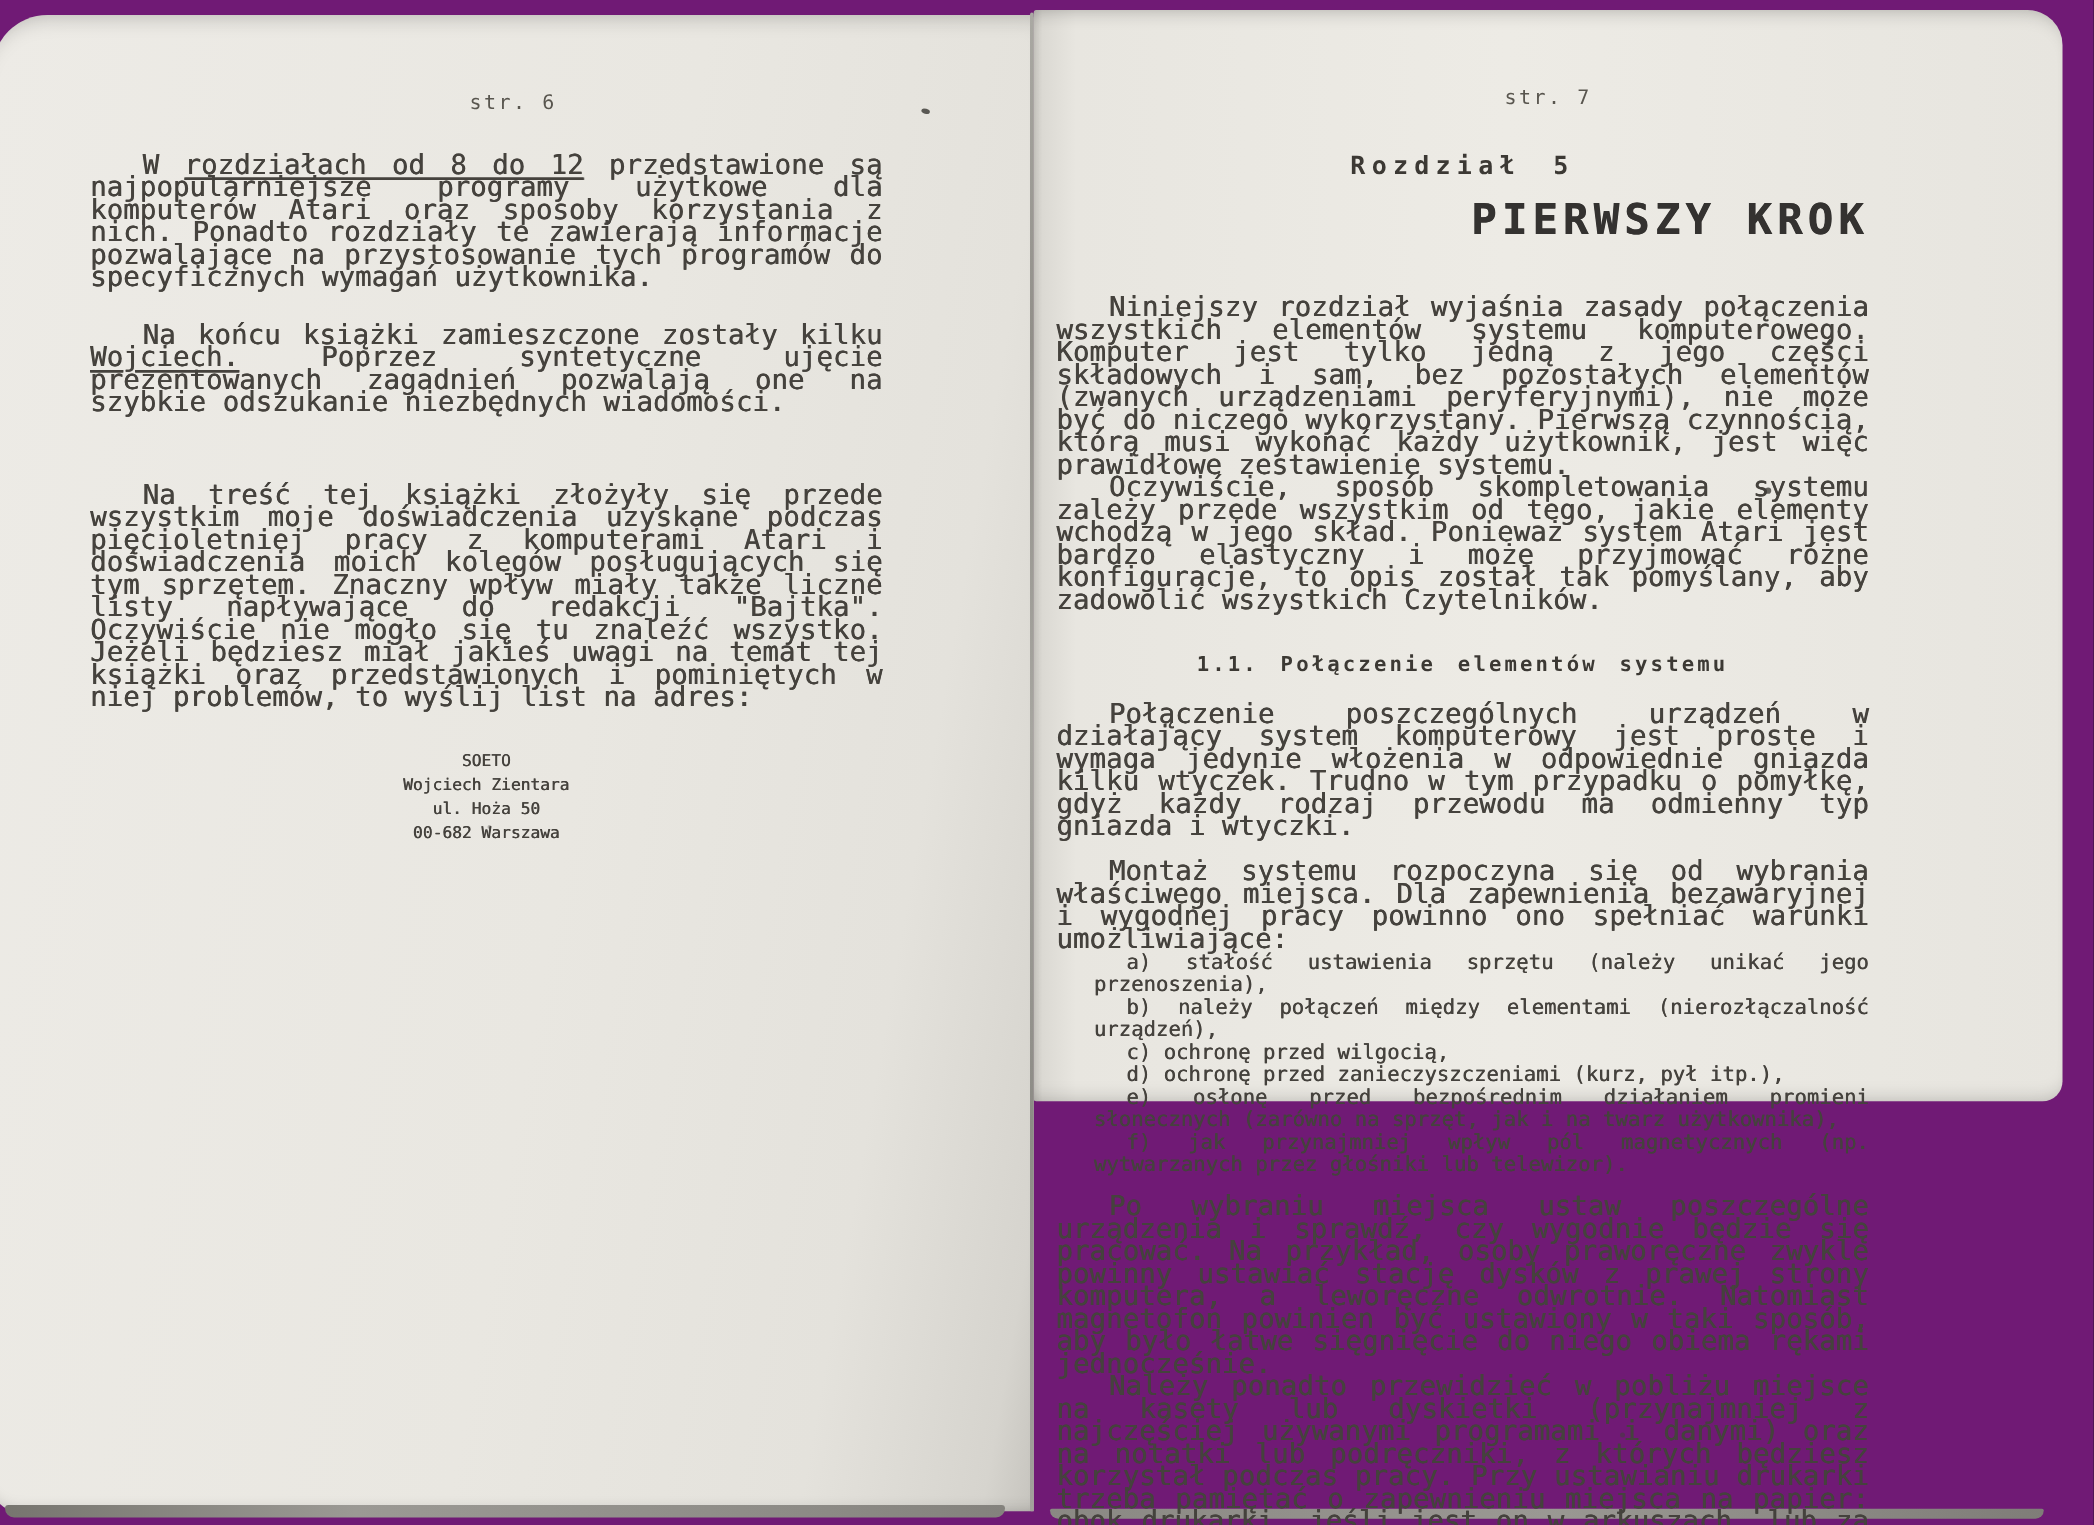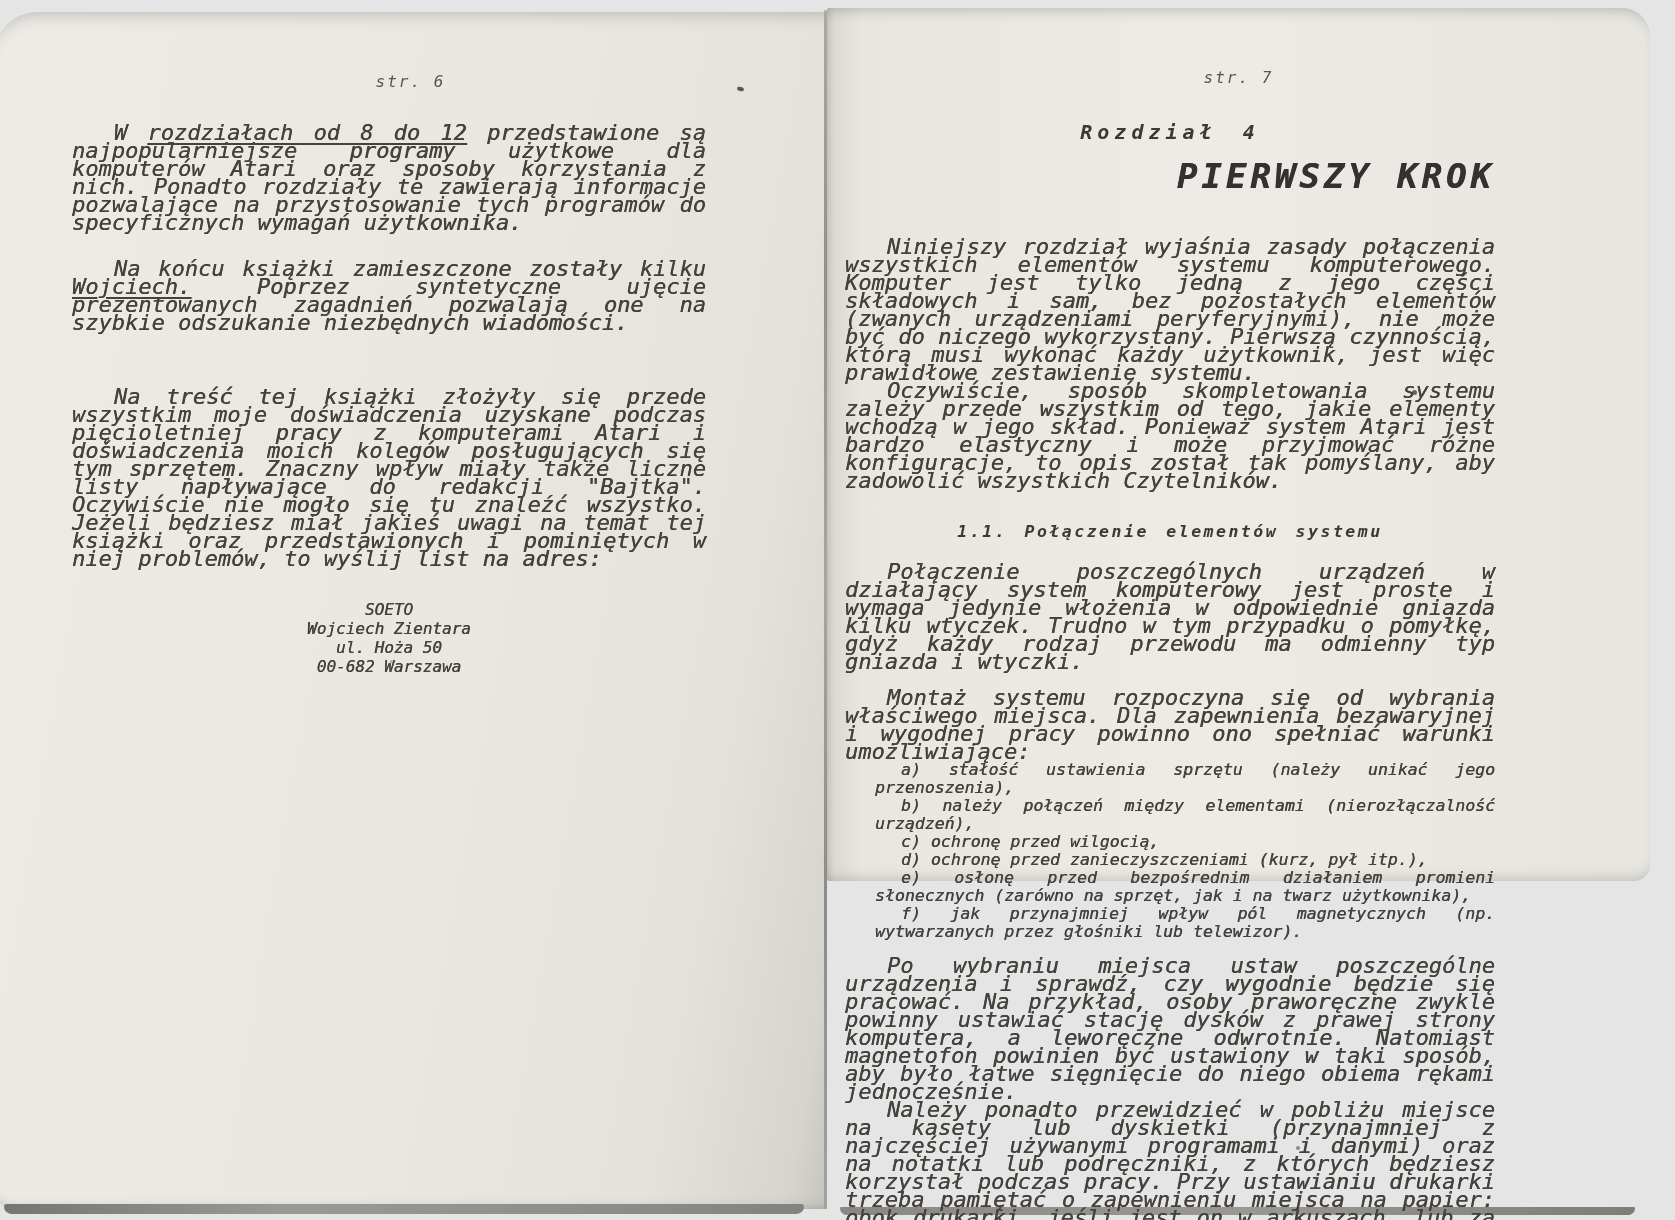--- a/index.html
+++ b/index.html
@@ -2,21 +2,21 @@
 <html><head>
 <meta charset="utf-8">
 <style>
   html,body{margin:0;padding:0;}
   body{
     width:1675px;height:1220px;
     background:#0e0e0d;
     font-family:"DejaVu Sans Mono","Liberation Mono",monospace;
     overflow:hidden;
   }
-  .scene{position:relative;width:1675px;height:1220px;background:#e5e5e5;font-style:italic;}
+  .scene{position:relative;width:1675px;height:1220px;background:#701a75;}
 
   
   .page{position:absolute;box-sizing:border-box;}
   .page.left{
     left:-6px;top:12px;width:833px;height:1197px;
     border-radius:44px 3px 0 20px;
     background:linear-gradient(100deg,#edebe6 0%,#e9e7e1 55%,#e4e2dc 82%,#d6d4ce 96%,#c6c4be 100%);
     box-shadow:inset 0 14px 18px -14px rgba(0,0,0,0.25), inset 0 -10px 14px -12px rgba(0,0,0,0.28);
     z-index:1;
   }
@@ -59,21 +59,21 @@
     font-size:22px;line-height:18px;color:#45423d;
     text-shadow:0.35px 0 0 currentColor;
   }
   .indent{text-indent:42px;}
   .u{text-decoration:underline;text-underline-offset:3px;text-decoration-thickness:1.5px;}
 
   .lp-p1{margin-top:112px;}
   .lp-p2{margin-top:28px;}
   .lp-p3{margin-top:56px;}
   .address{margin-top:32px;text-align:center;}
-  .address .addr-line{font-size:16px;line-height:19px;color:#45423d;text-shadow:0.35px 0 0 currentColor;}
+  .address .addr-line{font-size:13px;line-height:19px;color:#45423d;text-shadow:0.35px 0 0 currentColor;}
 
   .chapter-label{
     margin:112px 0 0 0;text-align:center;
     font-size:20px;font-weight:bold;letter-spacing:5px;word-spacing:9px;color:#3c3934;
   }
   .chapter-title{
     margin:12px 0 0 0;text-align:right;
     font-size:34px;font-weight:bold;letter-spacing:4px;color:#343230;
     text-shadow:0.4px 0 0 currentColor;
   }
@@ -126,21 +126,21 @@
         <div class="addr-line">00-682 Warszawa</div>
       </div>
 
     </div>
   </div>
 
   <div class="page right">
     <div class="pagenum">str. 7</div>
     <div class="col">
 
-      <div class="chapter-label">Rozdział 4</div>
+      <div class="chapter-label">Rozdział 5</div>
       <div class="chapter-title">PIERWSZY KROK</div>
 
       <p class="para indent rp-block1">Niniejszy rozdział wyjaśnia zasady połączenia wszystkich elementów systemu komputerowego. Komputer jest tylko jedną z jego części składowych i sam, bez pozostałych elementów (zwanych urządzeniami peryferyjnymi), nie może być do niczego wykorzystany. Pierwszą czynnością, którą musi wykonać każdy użytkownik, jest więc prawidłowe zestawienie systemu.</p>
       <p class="para indent rp-p2">Oczywiście, sposób skompletowania systemu zależy przede wszystkim od tego, jakie elementy wchodzą w jego skład. Ponieważ system Atari jest bardzo elastyczny i może przyjmować różne konfiguracje, to opis został tak pomyślany, aby zadowolić wszystkich Czytelników.</p>
 
       <div class="section-heading">1.1. Połączenie elementów systemu</div>
 
       <p class="para indent rp-p3">Połączenie poszczególnych urządzeń w działający system komputerowy jest proste i wymaga jedynie włożenia w odpowiednie gniazda kilku wtyczek. Trudno w tym przypadku o pomyłkę, gdyż każdy rodzaj przewodu ma odmienny typ gniazda i wtyczki.</p>
 
       <p class="para indent rp-p4">Montaż systemu rozpoczyna się od wybrania właściwego miejsca. Dla zapewnienia bezawaryjnej i wygodnej pracy powinno ono spełniać warunki umożliwiające:</p>

